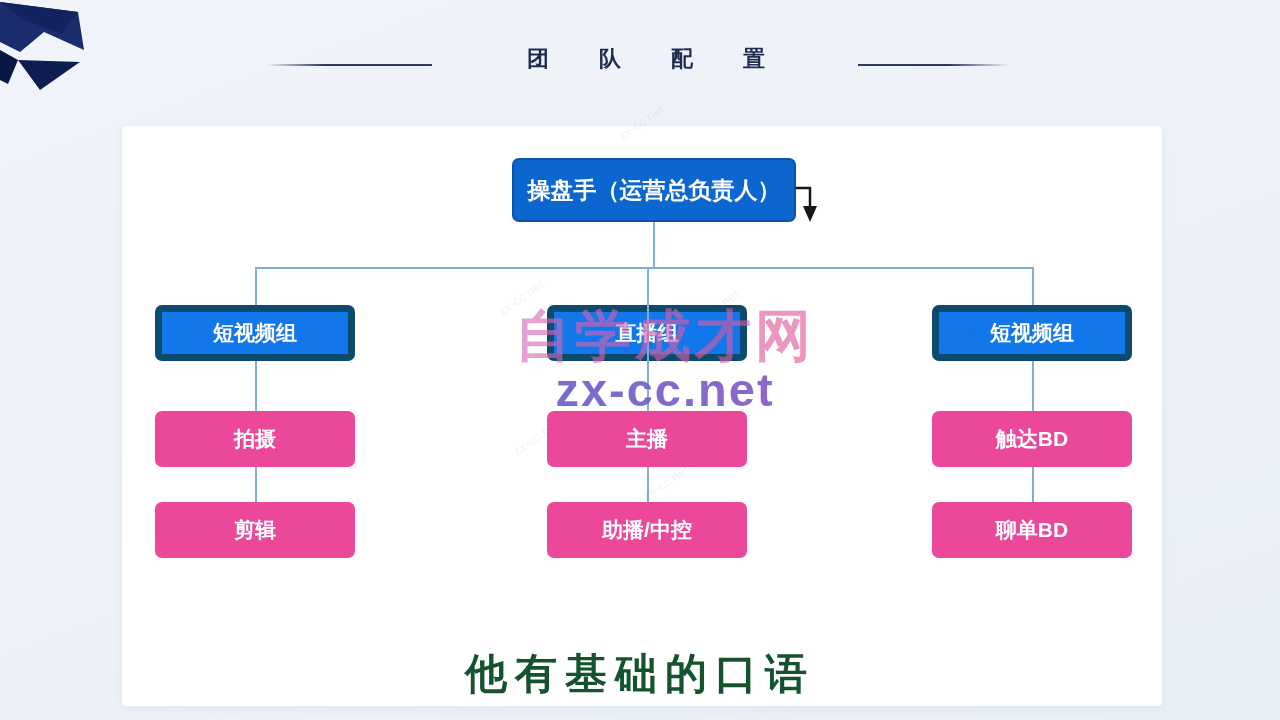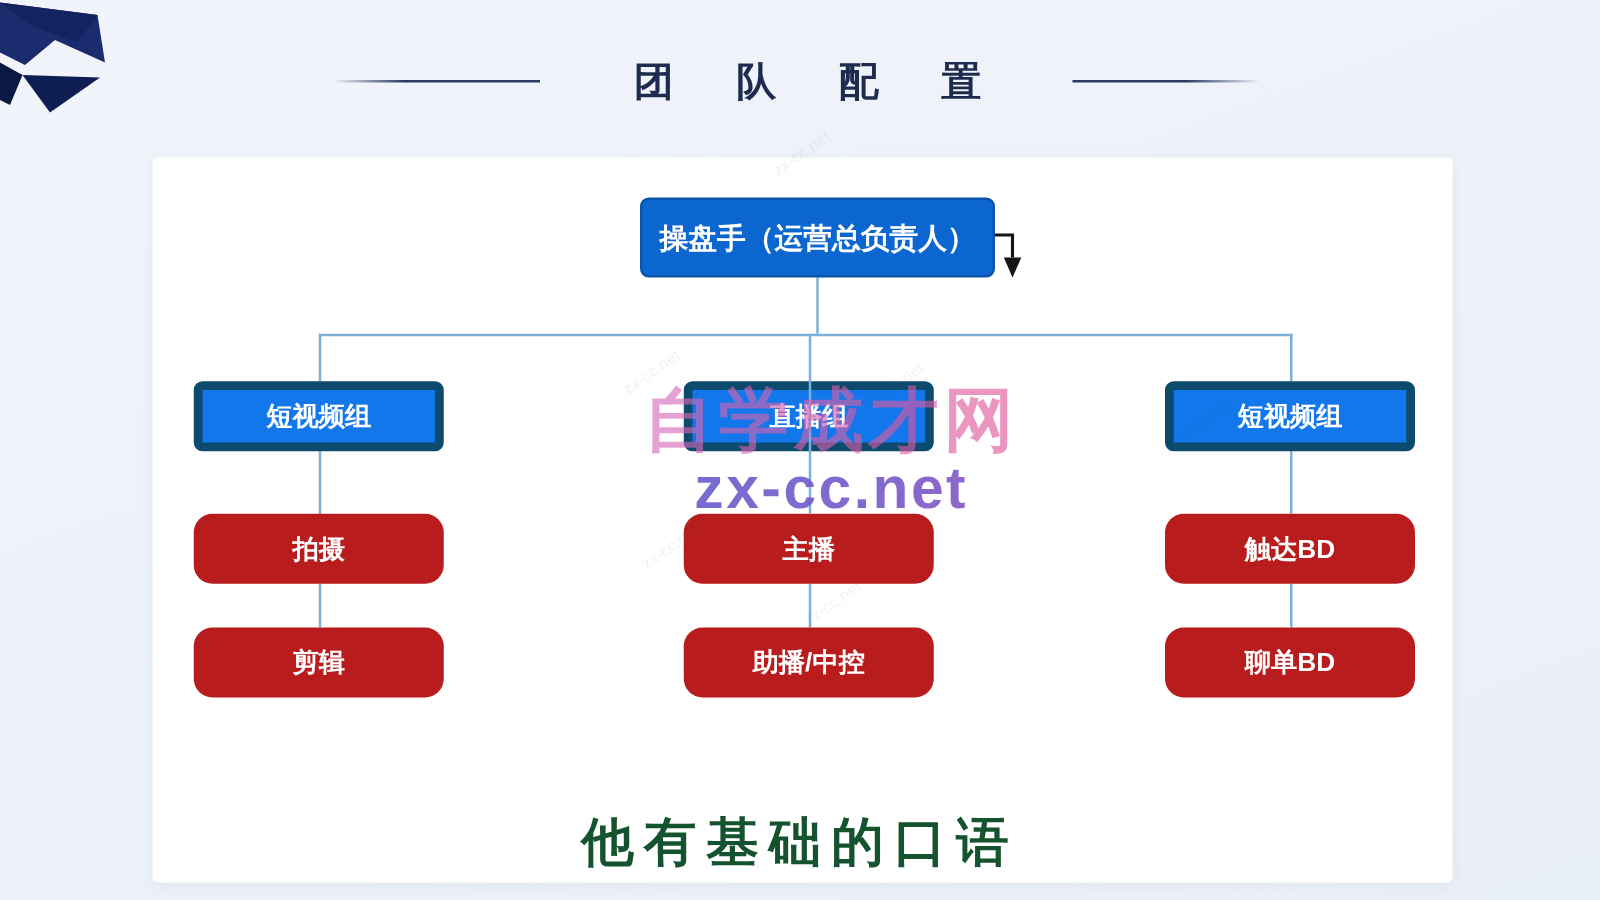--- a/index.html
+++ b/index.html
@@ -11,21 +11,21 @@
   .stage{position:absolute;inset:0;}
 
   
   .ribbon{position:absolute;left:0;top:0;width:130px;height:110px;}
 
   
   .title-row{position:absolute;top:40px;left:0;width:100%;height:50px;}
   .title-text{
     position:absolute;top:4px;left:0;width:100%;text-align:center;
     font-family:"Liberation Serif", serif;
-    font-size:32px;font-weight:600;color:#1d2b4e;
+    font-size:22px;font-weight:600;color:#1d2b4e;
     letter-spacing:50px;padding-left:62px;box-sizing:border-box;
   }
   .title-line{position:absolute;top:24px;height:2px;}
   .title-line.left{
     left:266px;width:166px;
     background:linear-gradient(90deg,rgba(29,43,78,0) 0%,#2a3a60 35%,#2a3a60 100%);
   }
   .title-line.right{
     left:858px;width:150px;
     background:linear-gradient(90deg,#2a3a60 0%,#2a3a60 60%,rgba(29,43,78,0) 100%);
@@ -46,21 +46,21 @@
   }
   .node.root{
     left:390px;top:32px;width:284px;height:64px;
     background:#0b66d0;border:2px solid #0a53ab;font-size:23px;z-index:3;
   }
   .node.group{
     width:200px;height:56px;top:179px;
     background:#1277ea;border:7px solid #0c4a6e;font-size:21px;z-index:2;
   }
   .node.child{
-    width:200px;height:56px;background:#b91c1c;font-size:21px;z-index:2;border-radius:15px;
+    width:200px;height:56px;background:#ec4899;font-size:21px;z-index:2;
   }
   .col-left  .node{left:33px;}
   .col-mid   .node{left:425px;}
   .col-right .node{left:810px;}
   .row1{top:285px !important;}
   .row2{top:376px !important;}
 
   
   .line{position:absolute;background:#7cb0d8;z-index:1;}
   .line.v{width:2px;}

